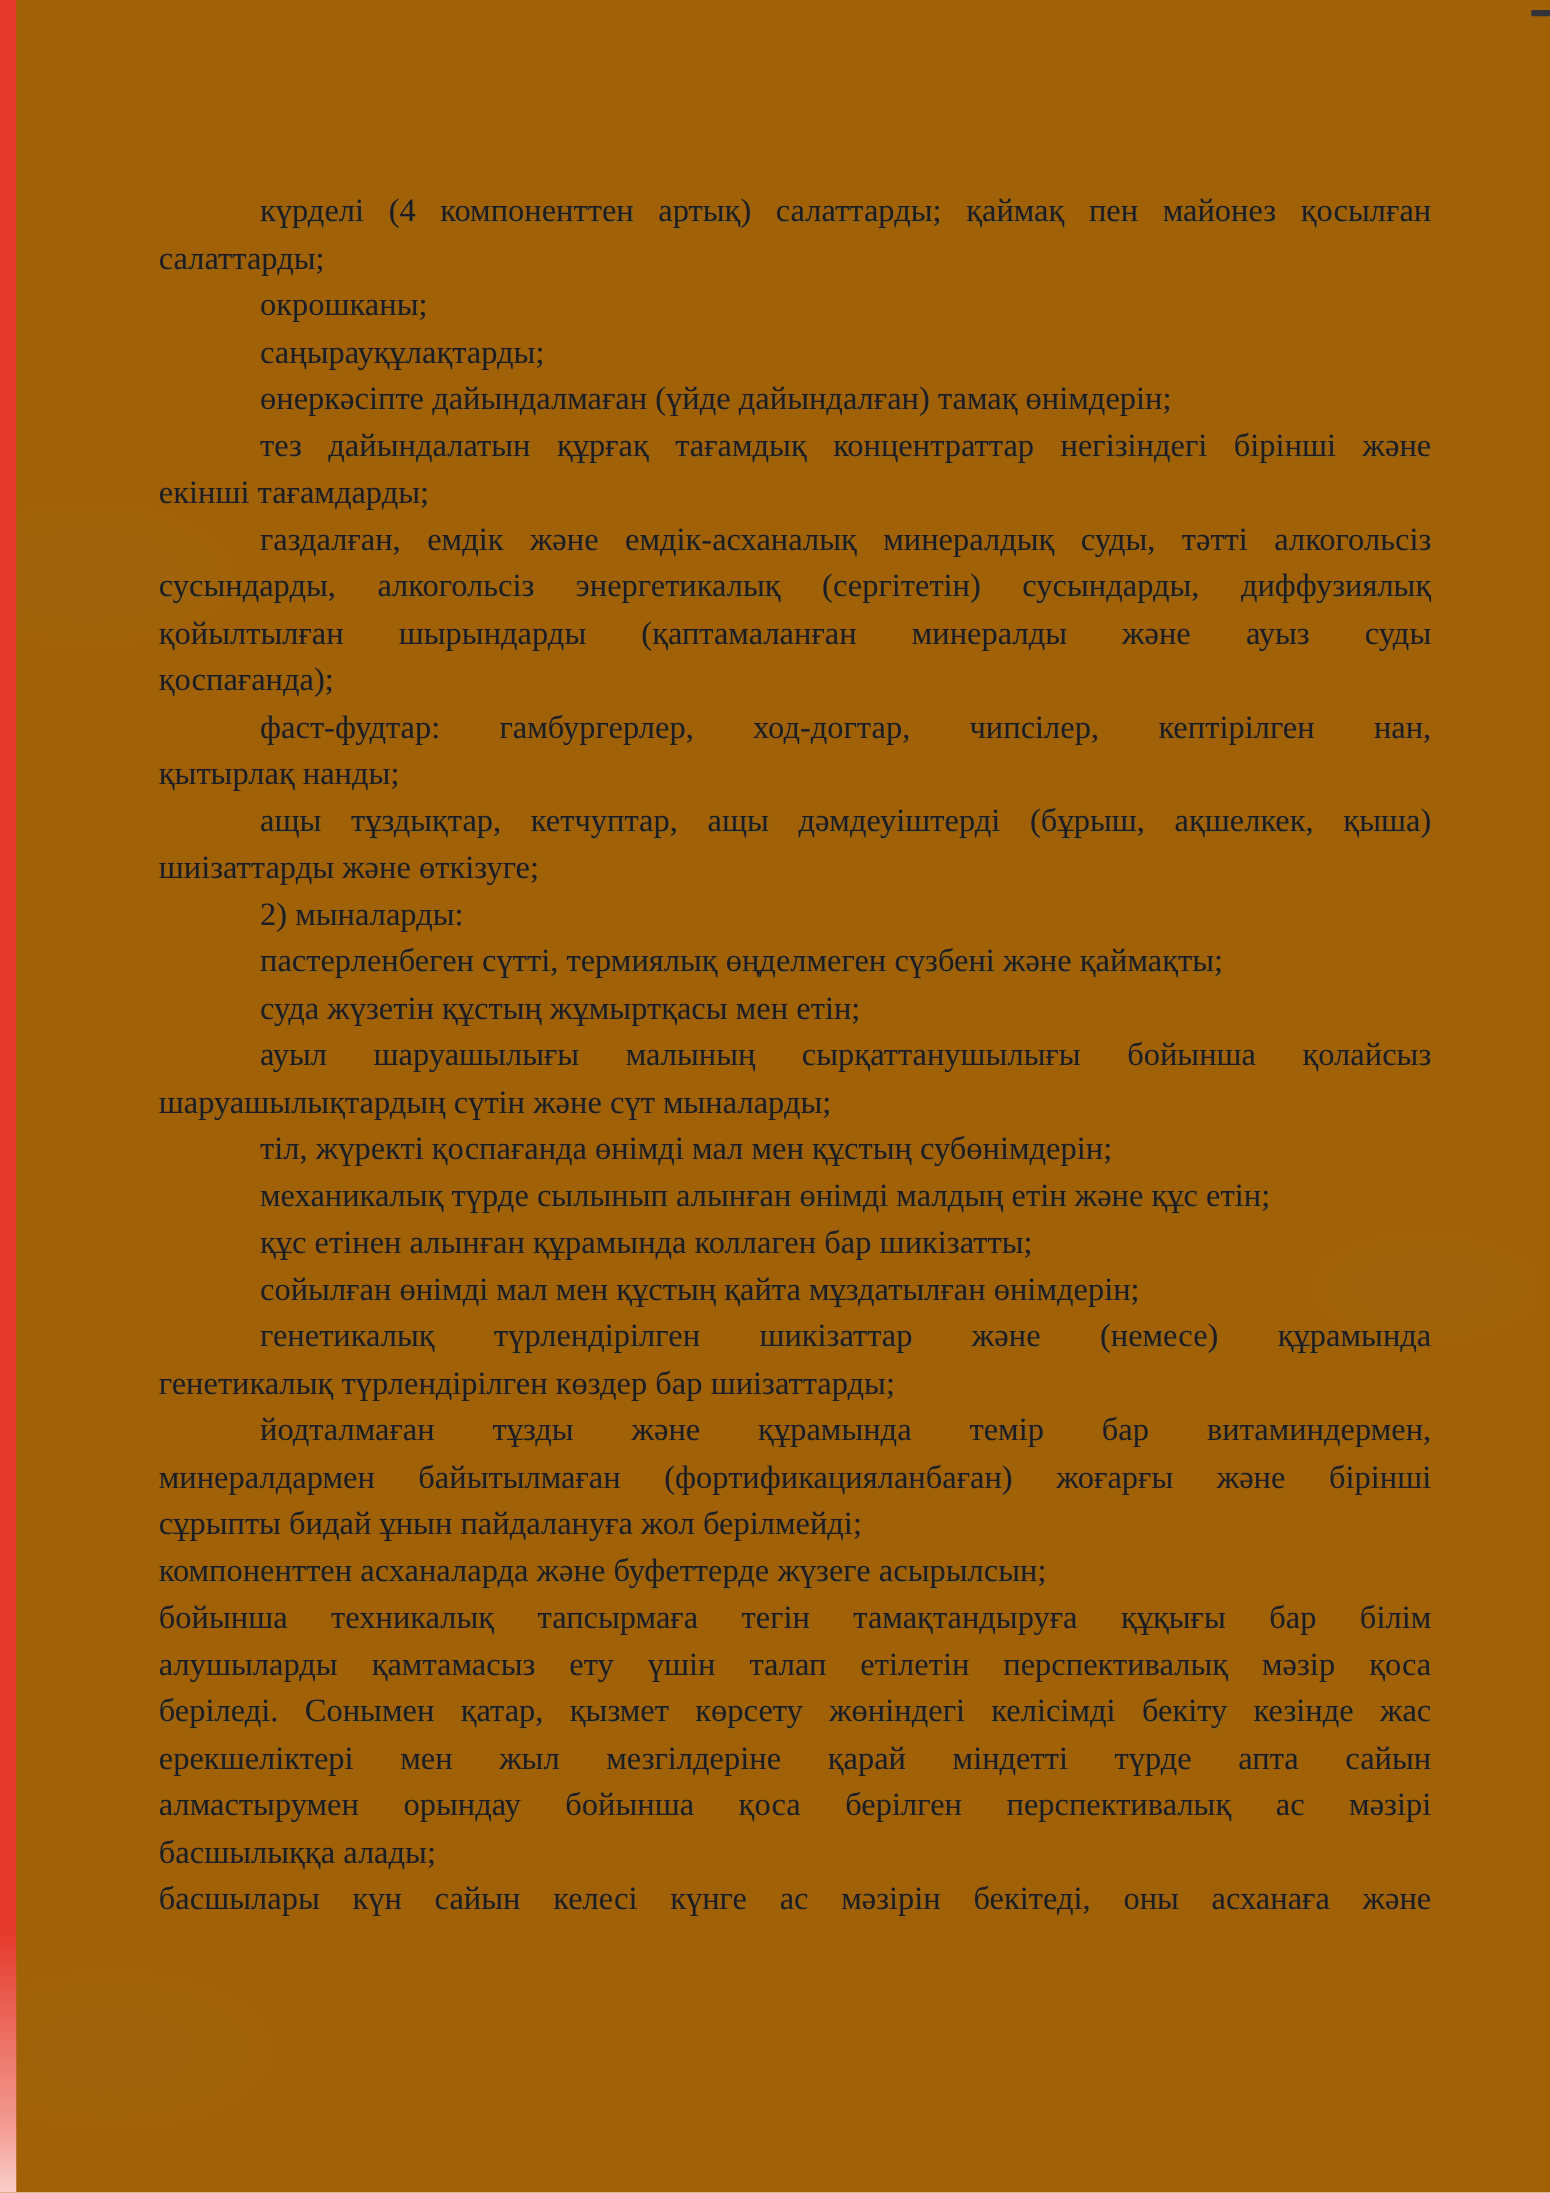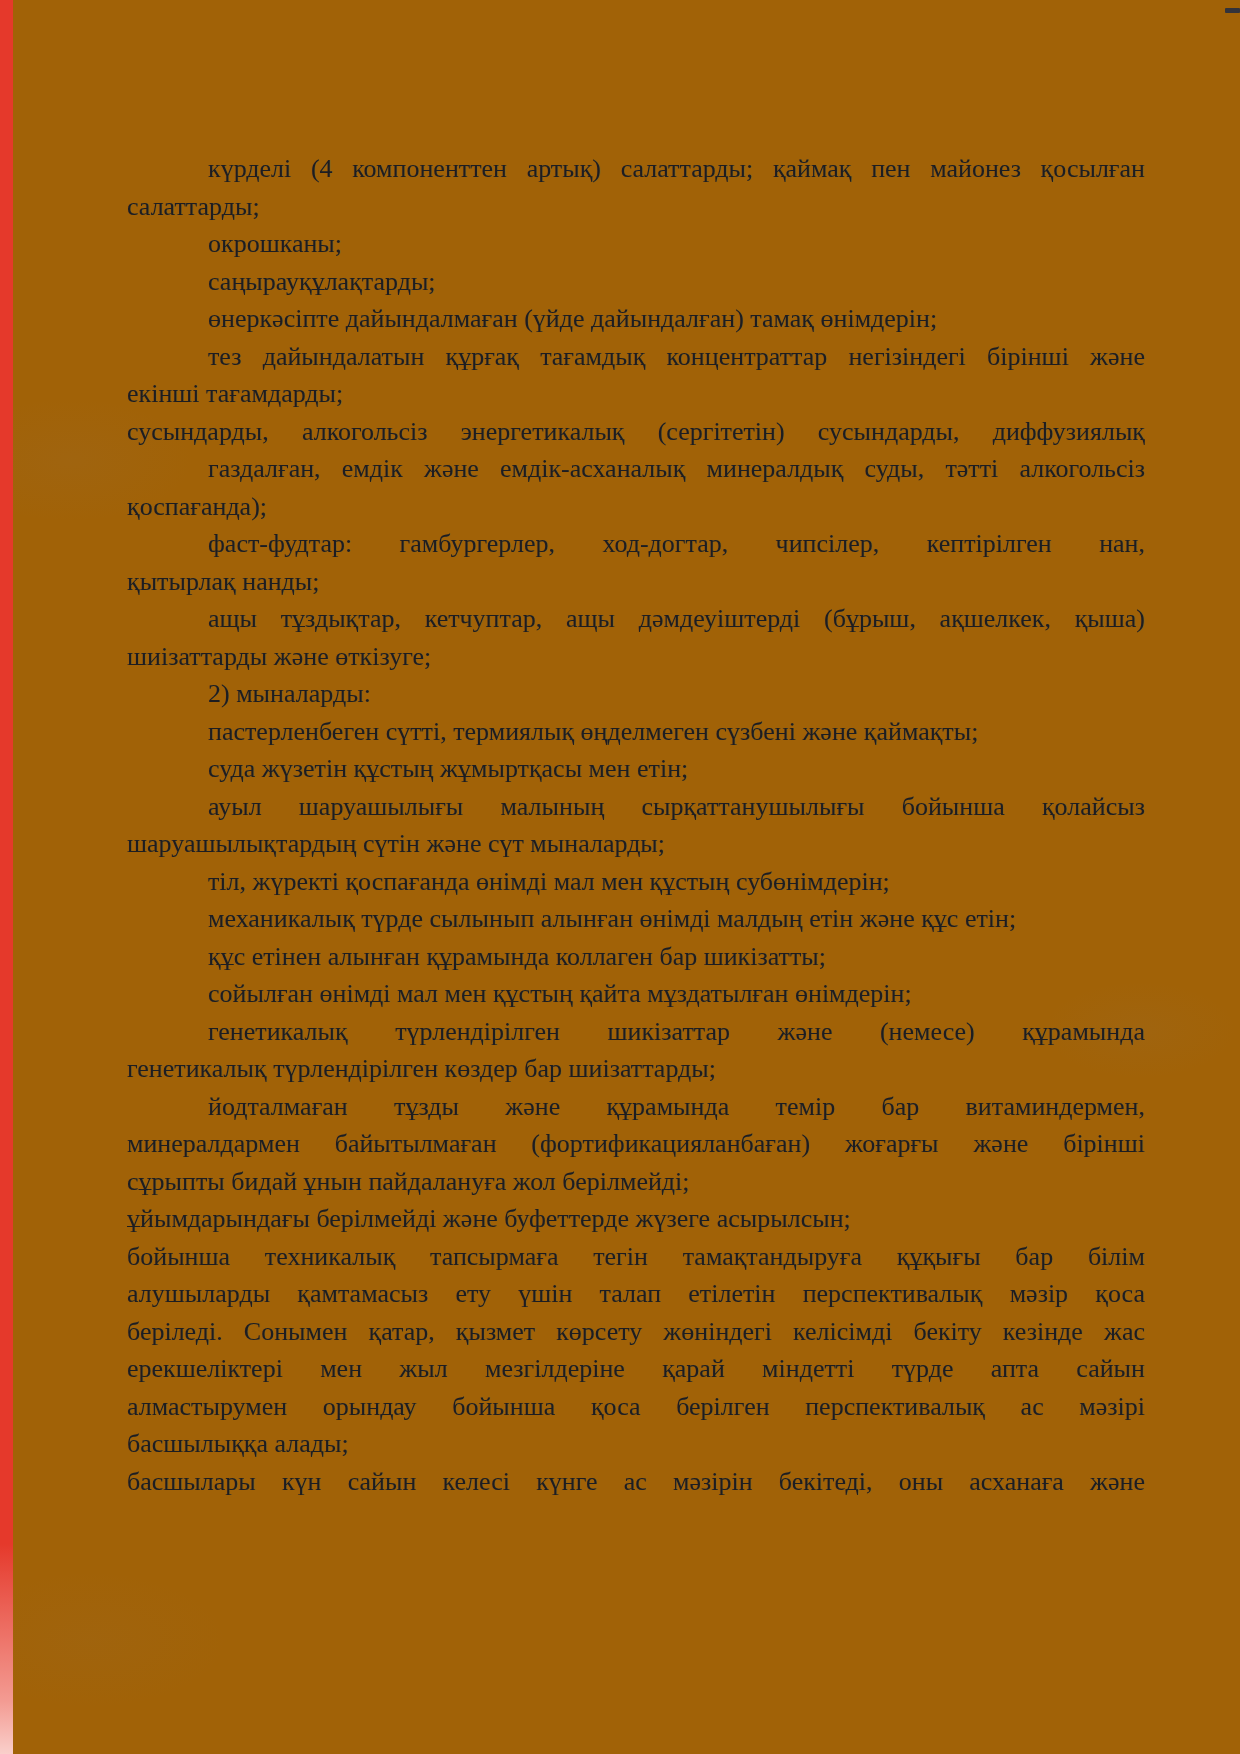--- a/index.html
+++ b/index.html
@@ -53,42 +53,43 @@
   <div class="edge-strip" style="background: rgb(229, 57, 43);"></div>
   <div class="corner-mark" style="background: rgb(51, 51, 59);"></div>
   <div class="textblock" lang="kk" style="color: rgb(29, 29, 33);">
       <div class="line in fill">күрделі (4 компоненттен артық) салаттарды; қаймақ пен майонез қосылған</div>
       <div class="line">салаттарды;</div>
       <div class="line in">окрошканы;</div>
       <div class="line in">саңырауқұлақтарды;</div>
       <div class="line in">өнеркәсіпте дайындалмаған (үйде дайындалған) тамақ өнімдерін;</div>
       <div class="line in fill">тез дайындалатын құрғақ тағамдық концентраттар негізіндегі бірінші және</div>
       <div class="line">екінші тағамдарды;</div>
+      <div class="line in fill">газдалған, емдік және емдік-асханалық минералдық суды, тәтті алкогольсіз</div>
       <div class="line fill">сусындарды, алкогольсіз энергетикалық (сергітетін) сусындарды, диффузиялық</div>
-      <div class="line in fill">газдалған, емдік және емдік-асханалық минералдық суды, тәтті алкогольсіз</div>
+      <div class="line fill">қойылтылған шырындарды (қаптамаланған минералды және ауыз суды</div>
       <div class="line">қоспағанда);</div>
       <div class="line in fill">фаст-фудтар: гамбургерлер, ход-догтар, чипсілер, кептірілген нан,</div>
       <div class="line">қытырлақ нанды;</div>
       <div class="line in fill">ащы тұздықтар, кетчуптар, ащы дәмдеуіштерді (бұрыш, ақшелкек, қыша)</div>
       <div class="line">шиізаттарды және өткізуге;</div>
       <div class="line in">2) мыналарды:</div>
       <div class="line in">пастерленбеген сүтті, термиялық өңделмеген сүзбені және қаймақты;</div>
       <div class="line in">суда жүзетін құстың жұмыртқасы мен етін;</div>
       <div class="line in fill">ауыл шаруашылығы малының сырқаттанушылығы бойынша қолайсыз</div>
       <div class="line">шаруашылықтардың сүтін және сүт мыналарды;</div>
       <div class="line in">тіл, жүректі қоспағанда өнімді мал мен құстың субөнімдерін;</div>
       <div class="line in">механикалық түрде сылынып алынған өнімді малдың етін және құс етін;</div>
       <div class="line in">құс етінен алынған құрамында коллаген бар шикізатты;</div>
       <div class="line in">сойылған өнімді мал мен құстың қайта мұздатылған өнімдерін;</div>
       <div class="line in fill">генетикалық түрлендірілген шикізаттар және (немесе) құрамында</div>
       <div class="line">генетикалық түрлендірілген көздер бар шиізаттарды;</div>
       <div class="line in fill">йодталмаған тұзды және құрамында темір бар витаминдермен,</div>
       <div class="line fill">минералдармен байытылмаған (фортификацияланбаған) жоғарғы және бірінші</div>
       <div class="line">сұрыпты бидай ұнын пайдалануға жол берілмейді;</div>
-      <div class="line">ұйымдарындағы берілмейді және буфеттерде жүзеге асырылсын;</div>
+      <div class="line">компоненттен асханаларда және буфеттерде жүзеге асырылсын;</div>
       <div class="line fill">бойынша техникалық тапсырмаға тегін тамақтандыруға құқығы бар білім</div>
       <div class="line fill">алушыларды қамтамасыз ету үшін талап етілетін перспективалық мәзір қоса</div>
       <div class="line fill">беріледі. Сонымен қатар, қызмет көрсету жөніндегі келісімді бекіту кезінде жас</div>
       <div class="line fill">ерекшеліктері мен жыл мезгілдеріне қарай міндетті түрде апта сайын</div>
       <div class="line fill">алмастырумен орындау бойынша қоса берілген перспективалық ас мәзірі</div>
       <div class="line">басшылыққа алады;</div>
       <div class="line fill">басшылары күн сайын келесі күнге ас мәзірін бекітеді, оны асханаға және</div>
     </div>
 </div>
 

